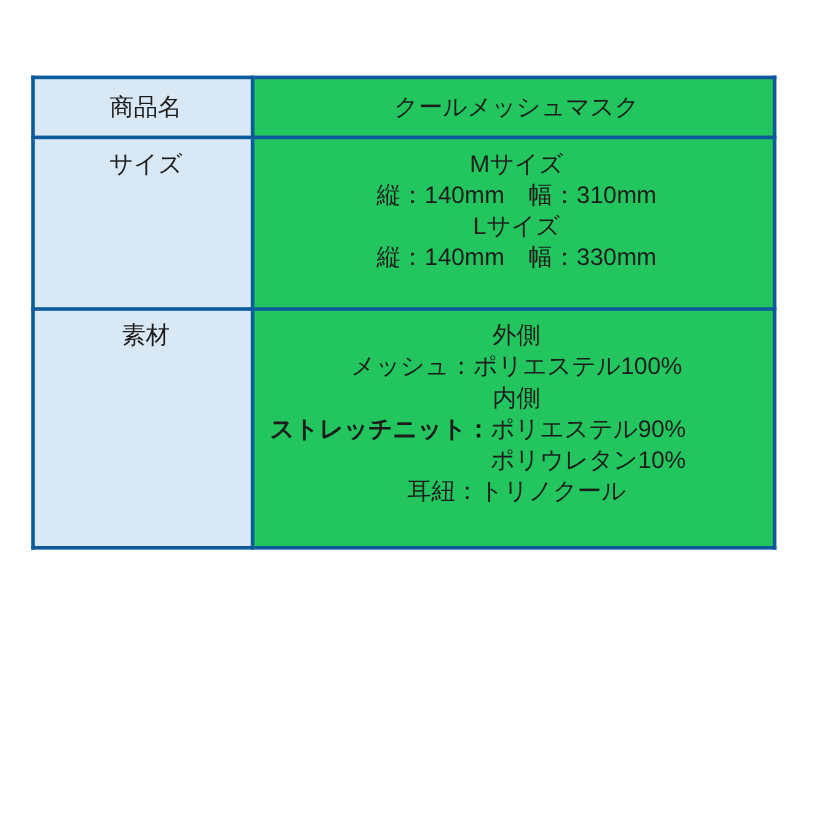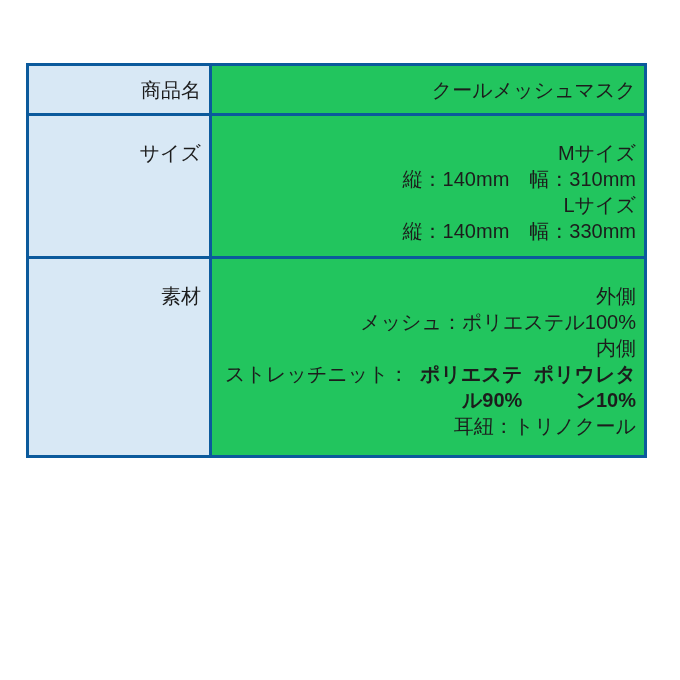--- a/index.html
+++ b/index.html
@@ -16,43 +16,43 @@
     font-family:"Liberation Sans","DejaVu Sans",sans-serif;
     color:var(--text-color);
   }
   .spec-table{
     position:absolute;left:26px;top:63px;width:621px;
     border-collapse:collapse;table-layout:fixed;
     font-size:20px;line-height:26px;
   }
   .spec-table th,.spec-table td{
     border:3px solid var(--border-color);
-    font-weight:normal;text-align:right;
+    font-weight:normal;text-align:center;
   }
   .spec-table th{
     background:var(--label-bg);
     width:183px;
     padding:8px 8px 8px 13px;
     vertical-align:middle;
   }
   .spec-table td{
     background:#22c55e;
     padding:8px 8px 8px 13px;
     vertical-align:middle;
   }
   tr.row-short{height:50px;}
   tr.row-size{height:143px;}
   tr.row-material{height:199px;}
   tr.row-maker{height:47px;}
   tr.row-country{height:51px;}
-  tr.top-align th,tr.top-align td{vertical-align:top;padding-top:24px;}
+  tr.top-align th,tr.top-align td{vertical-align:top;padding-top:8px;}
   .para + .para{}
   .pair{display:flex;}
-  .pair-label{white-space:nowrap;flex:0 0 auto;}
-  .pair-values{display:flex;flex-direction:row;font-weight:bold;}
+  .pair-label{white-space:nowrap;flex:0 0 auto;font-weight:bold;}
+  .pair-values{display:flex;flex-direction:column;}
 </style>
 </head>
 <body>
 
 <table class="spec-table">
   <tbody>
     <tr class="row-short">
       <th>商品名</th>
       <td>クールメッシュマスク</td>
     </tr>

